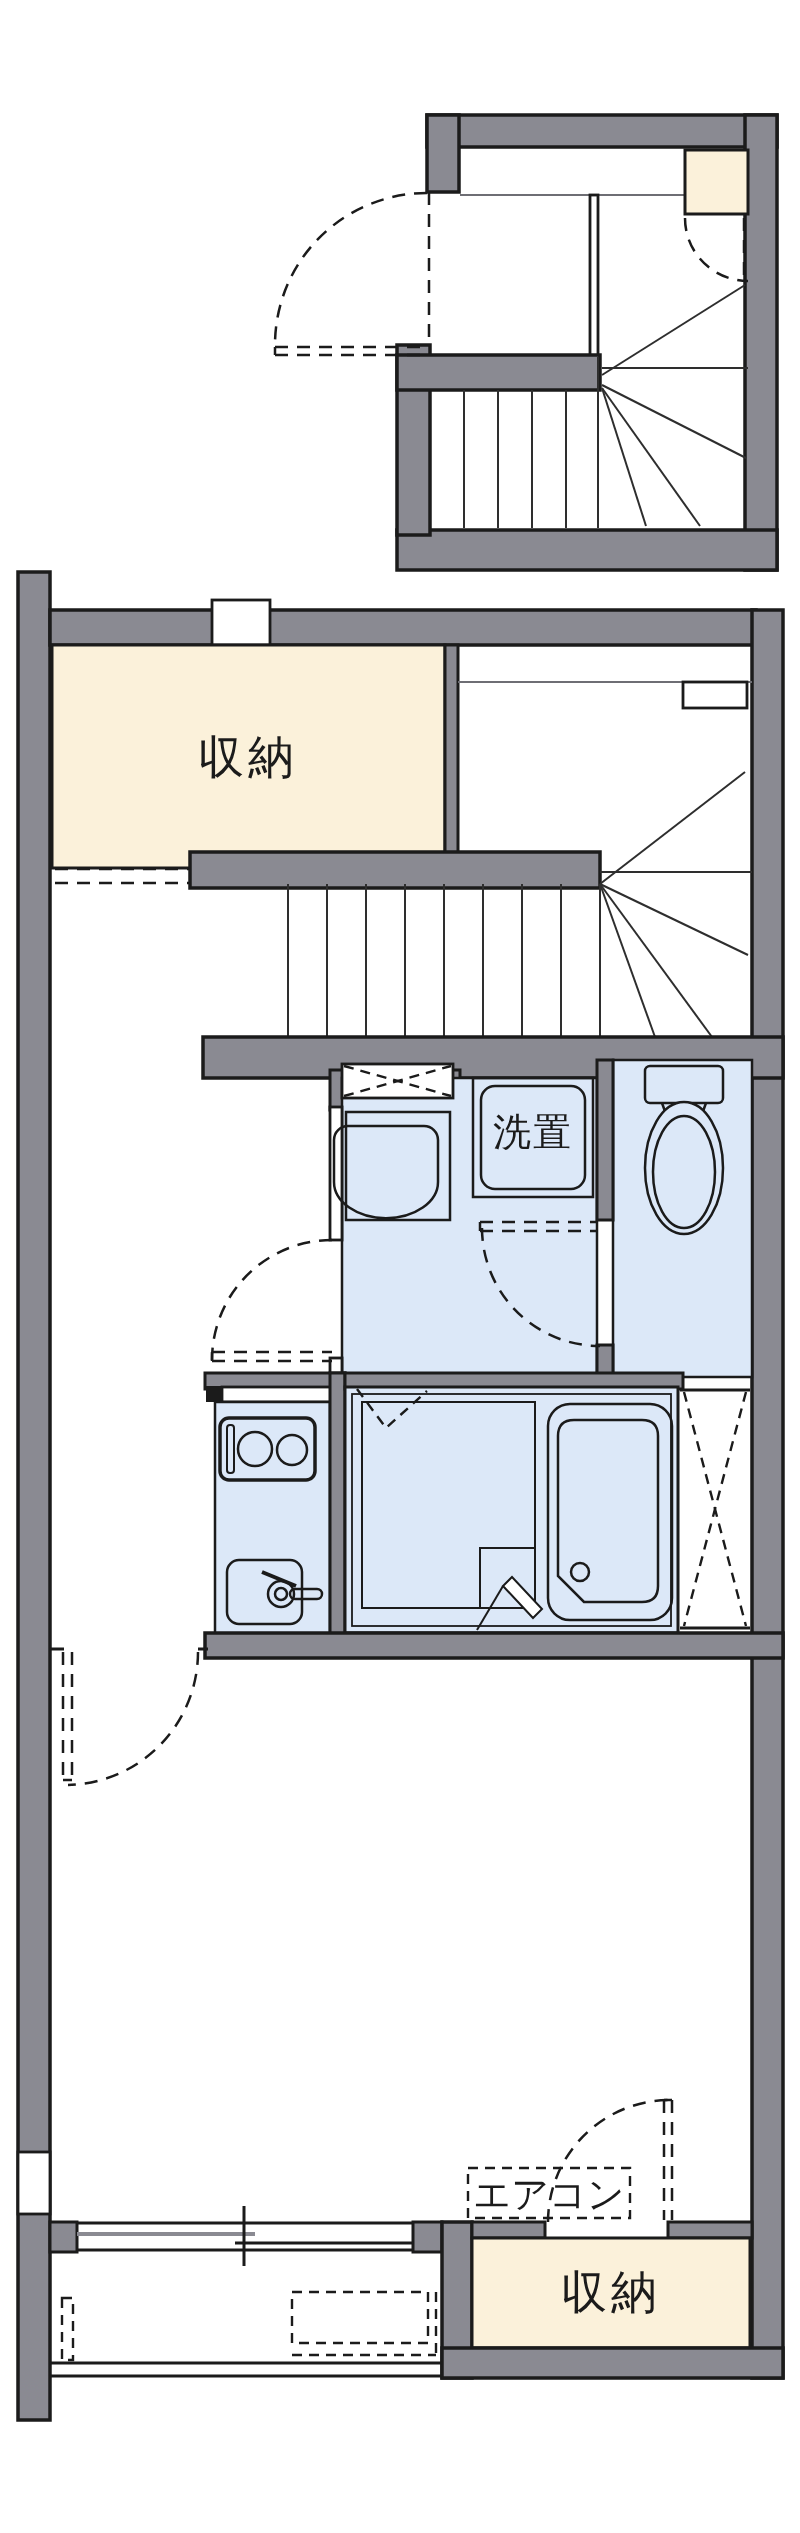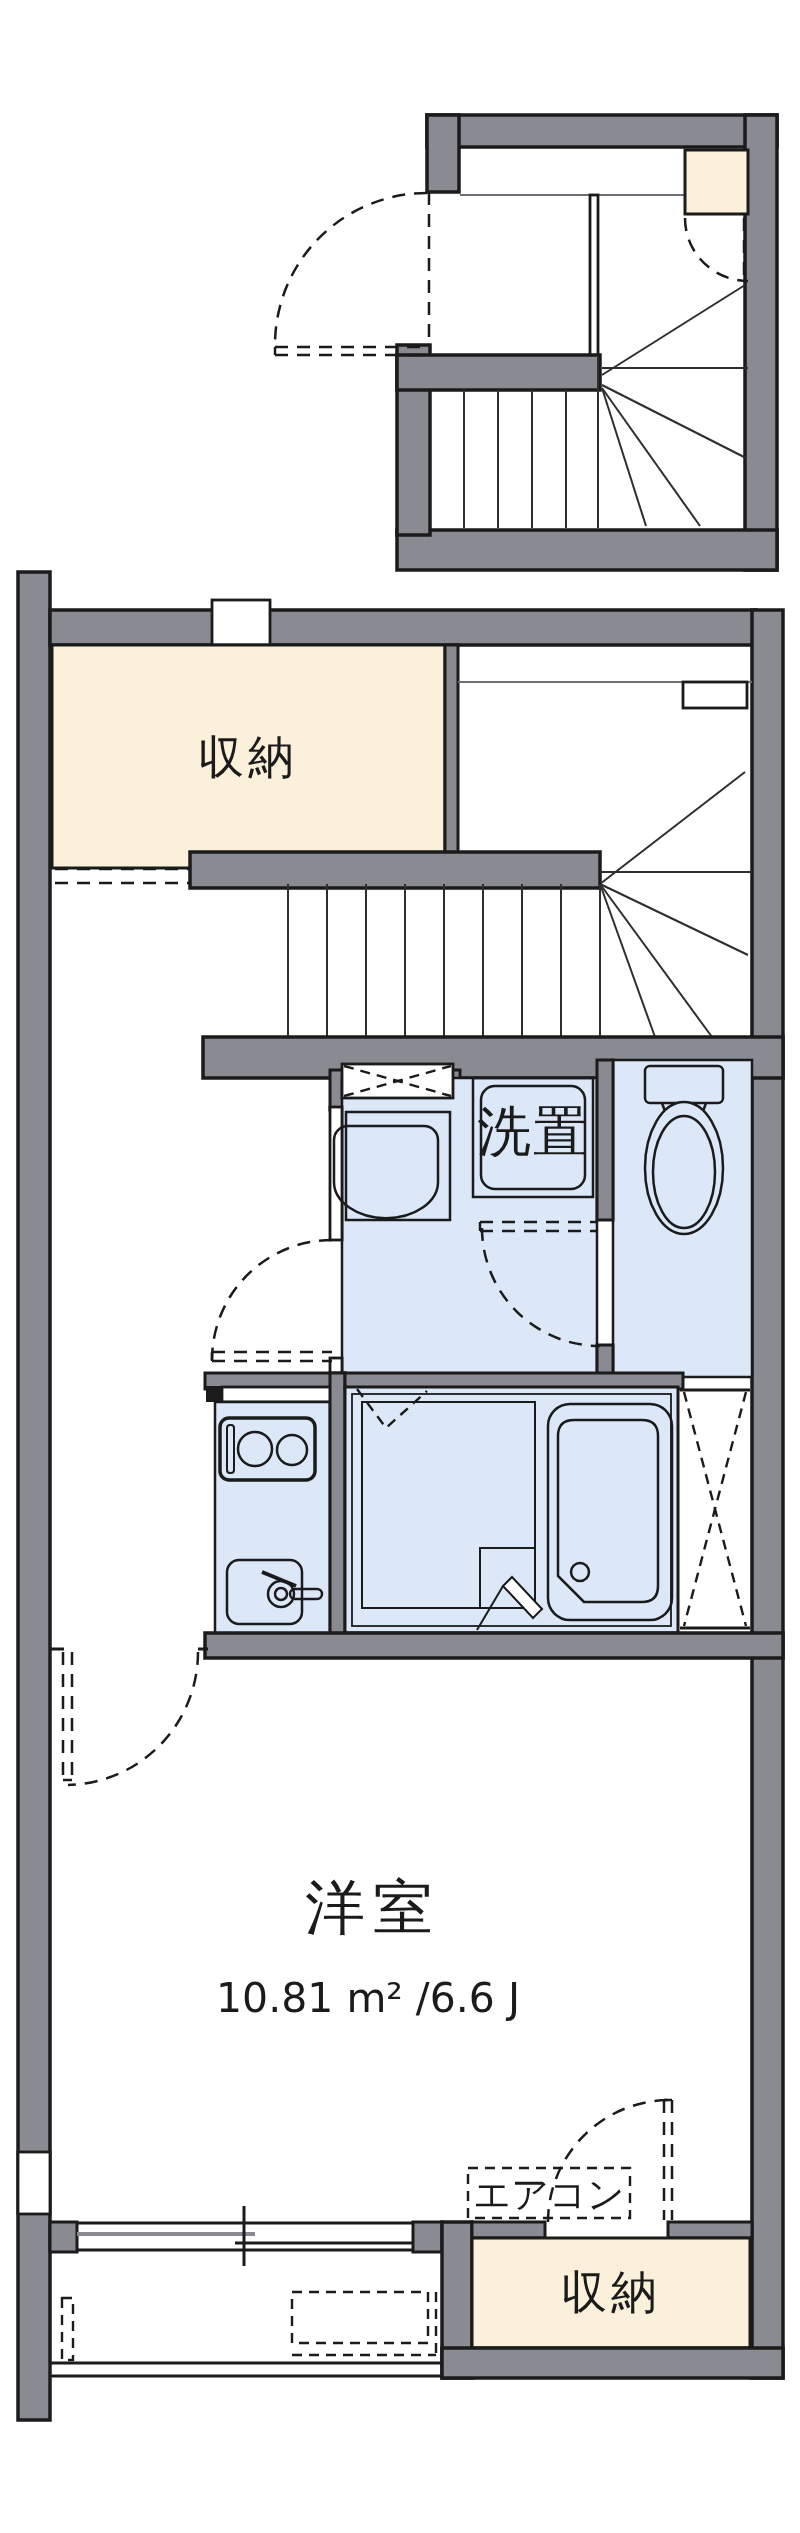--- a/index.html
+++ b/index.html
@@ -5,21 +5,21 @@
   :root{
     --wall:#8A8A92; --cream:#FBF1DA; --blue:#DCE8F8; --line:#1B1B1B; --bg:#FFFFFF;
   }
   html,body{margin:0;padding:0;background:var(--bg);}
   #plan{position:relative;width:800px;height:2533px;background:var(--bg);
         font-family:"DejaVu Sans","Liberation Sans",sans-serif;color:var(--line);}
   #plan svg{position:absolute;left:0;top:0;}
   .lbl{position:absolute;transform:translate(-50%,-50%);white-space:nowrap;
        color:var(--line);line-height:1;}
   .lbl-storage-top{left:248px;top:757px;font-size:46px;letter-spacing:4px;}
-  .lbl-laundry{left:533px;top:1132px;font-size:54px;letter-spacing:2px;}
+  .lbl-laundry{left:533px;top:1132px;font-size:38px;letter-spacing:2px;}
   .lbl-room{left:373px;top:1907px;font-size:60px;letter-spacing:8px;}
   .lbl-area{left:368px;top:1998px;font-size:41px;}
   .lbl-aircon{left:549px;top:2194px;font-size:37px;}
   .lbl-storage-bottom{left:611px;top:2292px;font-size:46px;letter-spacing:4px;}
   .wall{fill:var(--wall);stroke:var(--line);stroke-width:3.5;}
   .wallthin{fill:var(--wall);stroke:var(--line);stroke-width:3;}
   .room-cream{fill:var(--cream);stroke:var(--line);stroke-width:3;}
   .room-blue{fill:var(--blue);stroke:var(--line);stroke-width:2.5;}
   .fix{fill:none;stroke:var(--line);stroke-width:2.5;}
   .fixf{fill:var(--blue);stroke:var(--line);stroke-width:2.5;}
@@ -260,17 +260,15 @@
       <line class="dashf" x1="292" y1="2355" x2="436" y2="2355"></line>
       <line class="dashf" x1="436" y1="2292" x2="436" y2="2355"></line>
       <rect class="dashf" x="62" y="2298" width="11" height="62" fill="none"></rect>
     </g>
     <rect class="whitebox" x="18" y="2152" width="32" height="62"></rect>
   </g>
 </svg>
 
   <div class="lbl lbl-storage-top">収納</div>
   <div class="lbl lbl-laundry">洗置</div>
-  <div class="lbl lbl-room">洋室</div>
-  <div class="lbl lbl-area">10.81 m² /6.6 J</div>
   <div class="lbl lbl-aircon">エアコン</div>
   <div class="lbl lbl-storage-bottom">収納</div>
 </div>
 
 </body></html>

